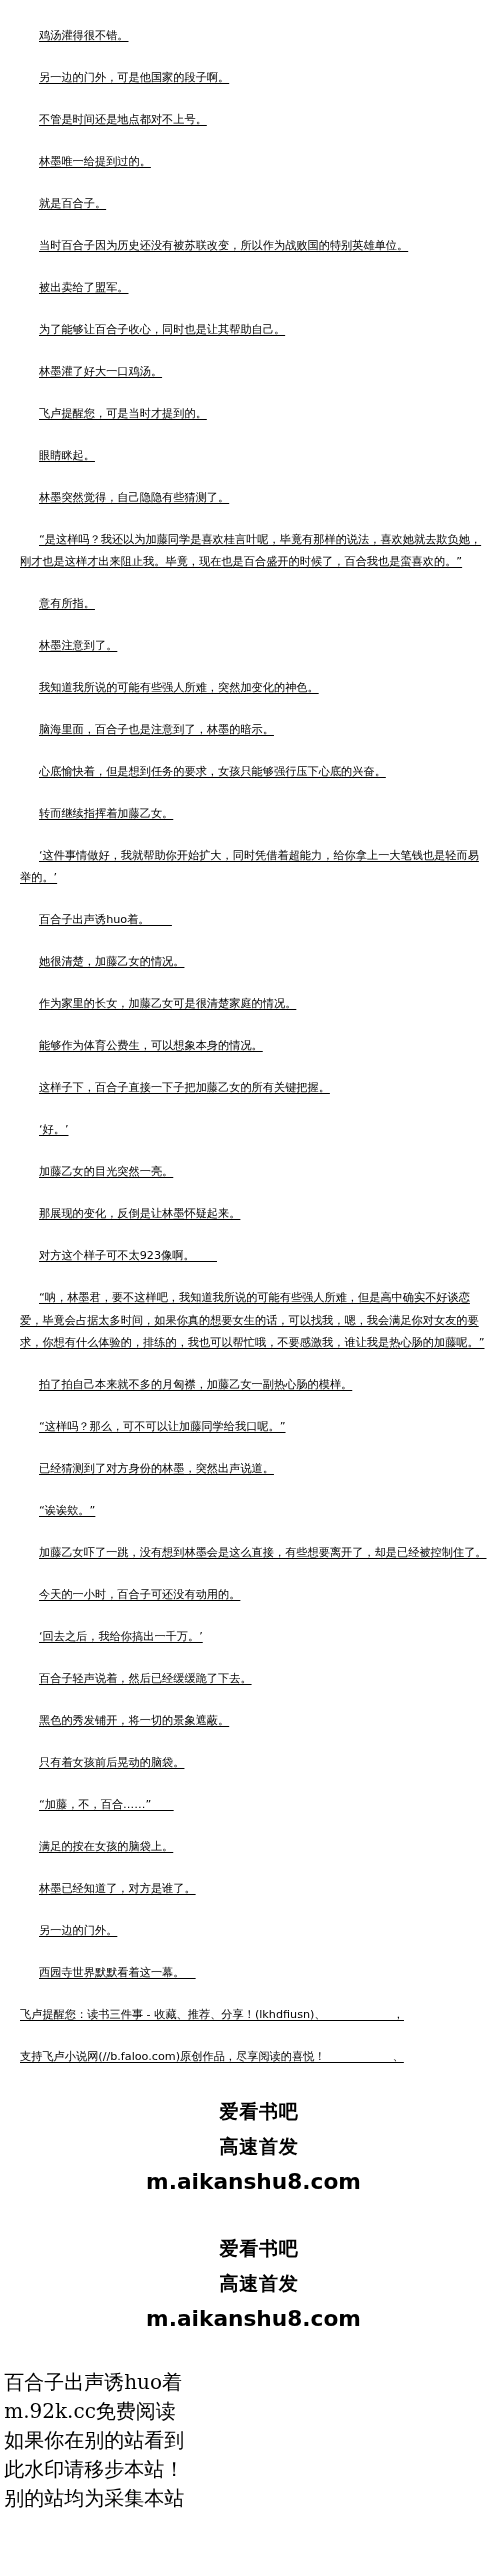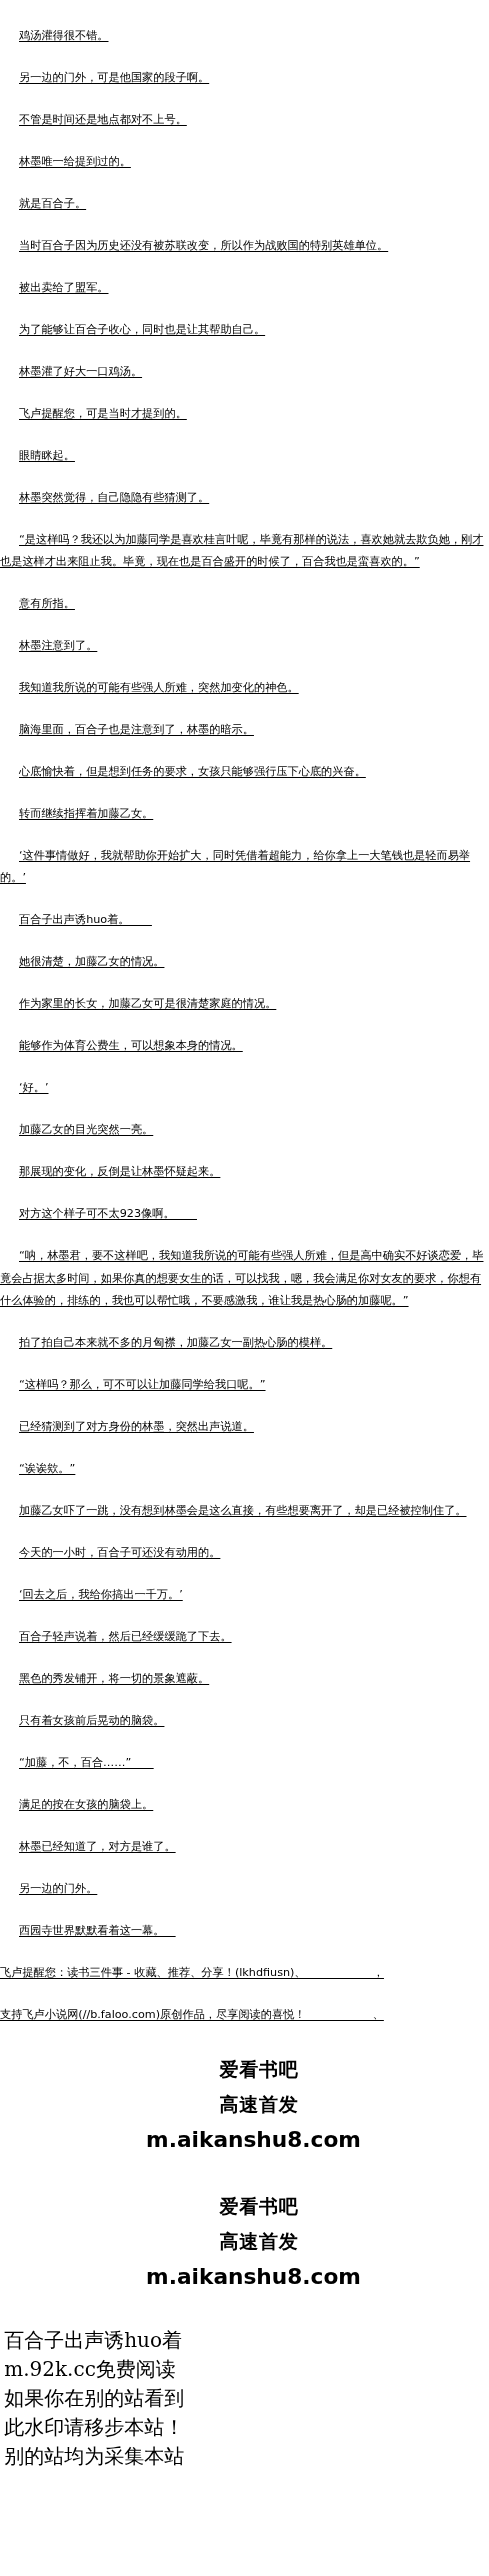--- a/index.html
+++ b/index.html
@@ -7,20 +7,21 @@
     width: 489px;
     height: 2576px;
     overflow: hidden;
     background: #ffffff;
     color: #000000;
     font-family: "DejaVu Sans", "Liberation Sans", sans-serif;
   }
   .content {
     padding-top: 24.5px;
     font-size: 11.2px;
+    padding-left: 20px;
   }
   .content p {
     margin: 0 0 19.6px 0;
     line-height: 22.4px;
     text-indent: 19px;
     text-decoration: underline;
     text-underline-offset: 2.1px;
     word-break: break-all;
   }
   .content p.no-indent { text-indent: 0; }
@@ -72,20 +73,21 @@
     <p>林墨注意到了。</p>
     <p>我知道我所说的可能有些强人所难，突然加变化的神色。</p>
     <p>脑海里面，百合子也是注意到了，林墨的暗示。</p>
     <p>心底愉快着，但是想到任务的要求，女孩只能够强行压下心底的兴奋。</p>
     <p>转而继续指挥着加藤乙女。</p>
     <p>‘这件事情做好，我就帮助你开始扩大，同时凭借着超能力，给你拿上一大笔钱也是轻而易举的。’</p>
     <p>百合子出声诱huo着。　　</p>
     <p>她很清楚，加藤乙女的情况。</p>
     <p>作为家里的长女，加藤乙女可是很清楚家庭的情况。</p>
     <p>能够作为体育公费生，可以想象本身的情况。</p>
+    <p>这样子下，百合子直接一下子把加藤乙女的所有关键把握。</p>
     <p>‘好。’</p>
     <p>加藤乙女的目光突然一亮。</p>
     <p>那展现的变化，反倒是让林墨怀疑起来。</p>
     <p>对方这个样子可不太923像啊。　　</p>
     <p>“呐，林墨君，要不这样吧，我知道我所说的可能有些强人所难，但是高中确实不好谈恋爱，毕竟会占据太多时间，如果你真的想要女生的话，可以找我，嗯，我会满足你对女友的要求，你想有什么体验的，排练的，我也可以帮忙哦，不要感激我，谁让我是热心肠的加藤呢。”</p>
     <p>拍了拍自己本来就不多的月匈襟，加藤乙女一副热心肠的模样。</p>
     <p>“这样吗？那么，可不可以让加藤同学给我口呢。”</p>
     <p>已经猜测到了对方身份的林墨，突然出声说道。</p>
     <p>“诶诶欸。”</p>
     <p>加藤乙女吓了一跳，没有想到林墨会是这么直接，有些想要离开了，却是已经被控制住了。</p>

